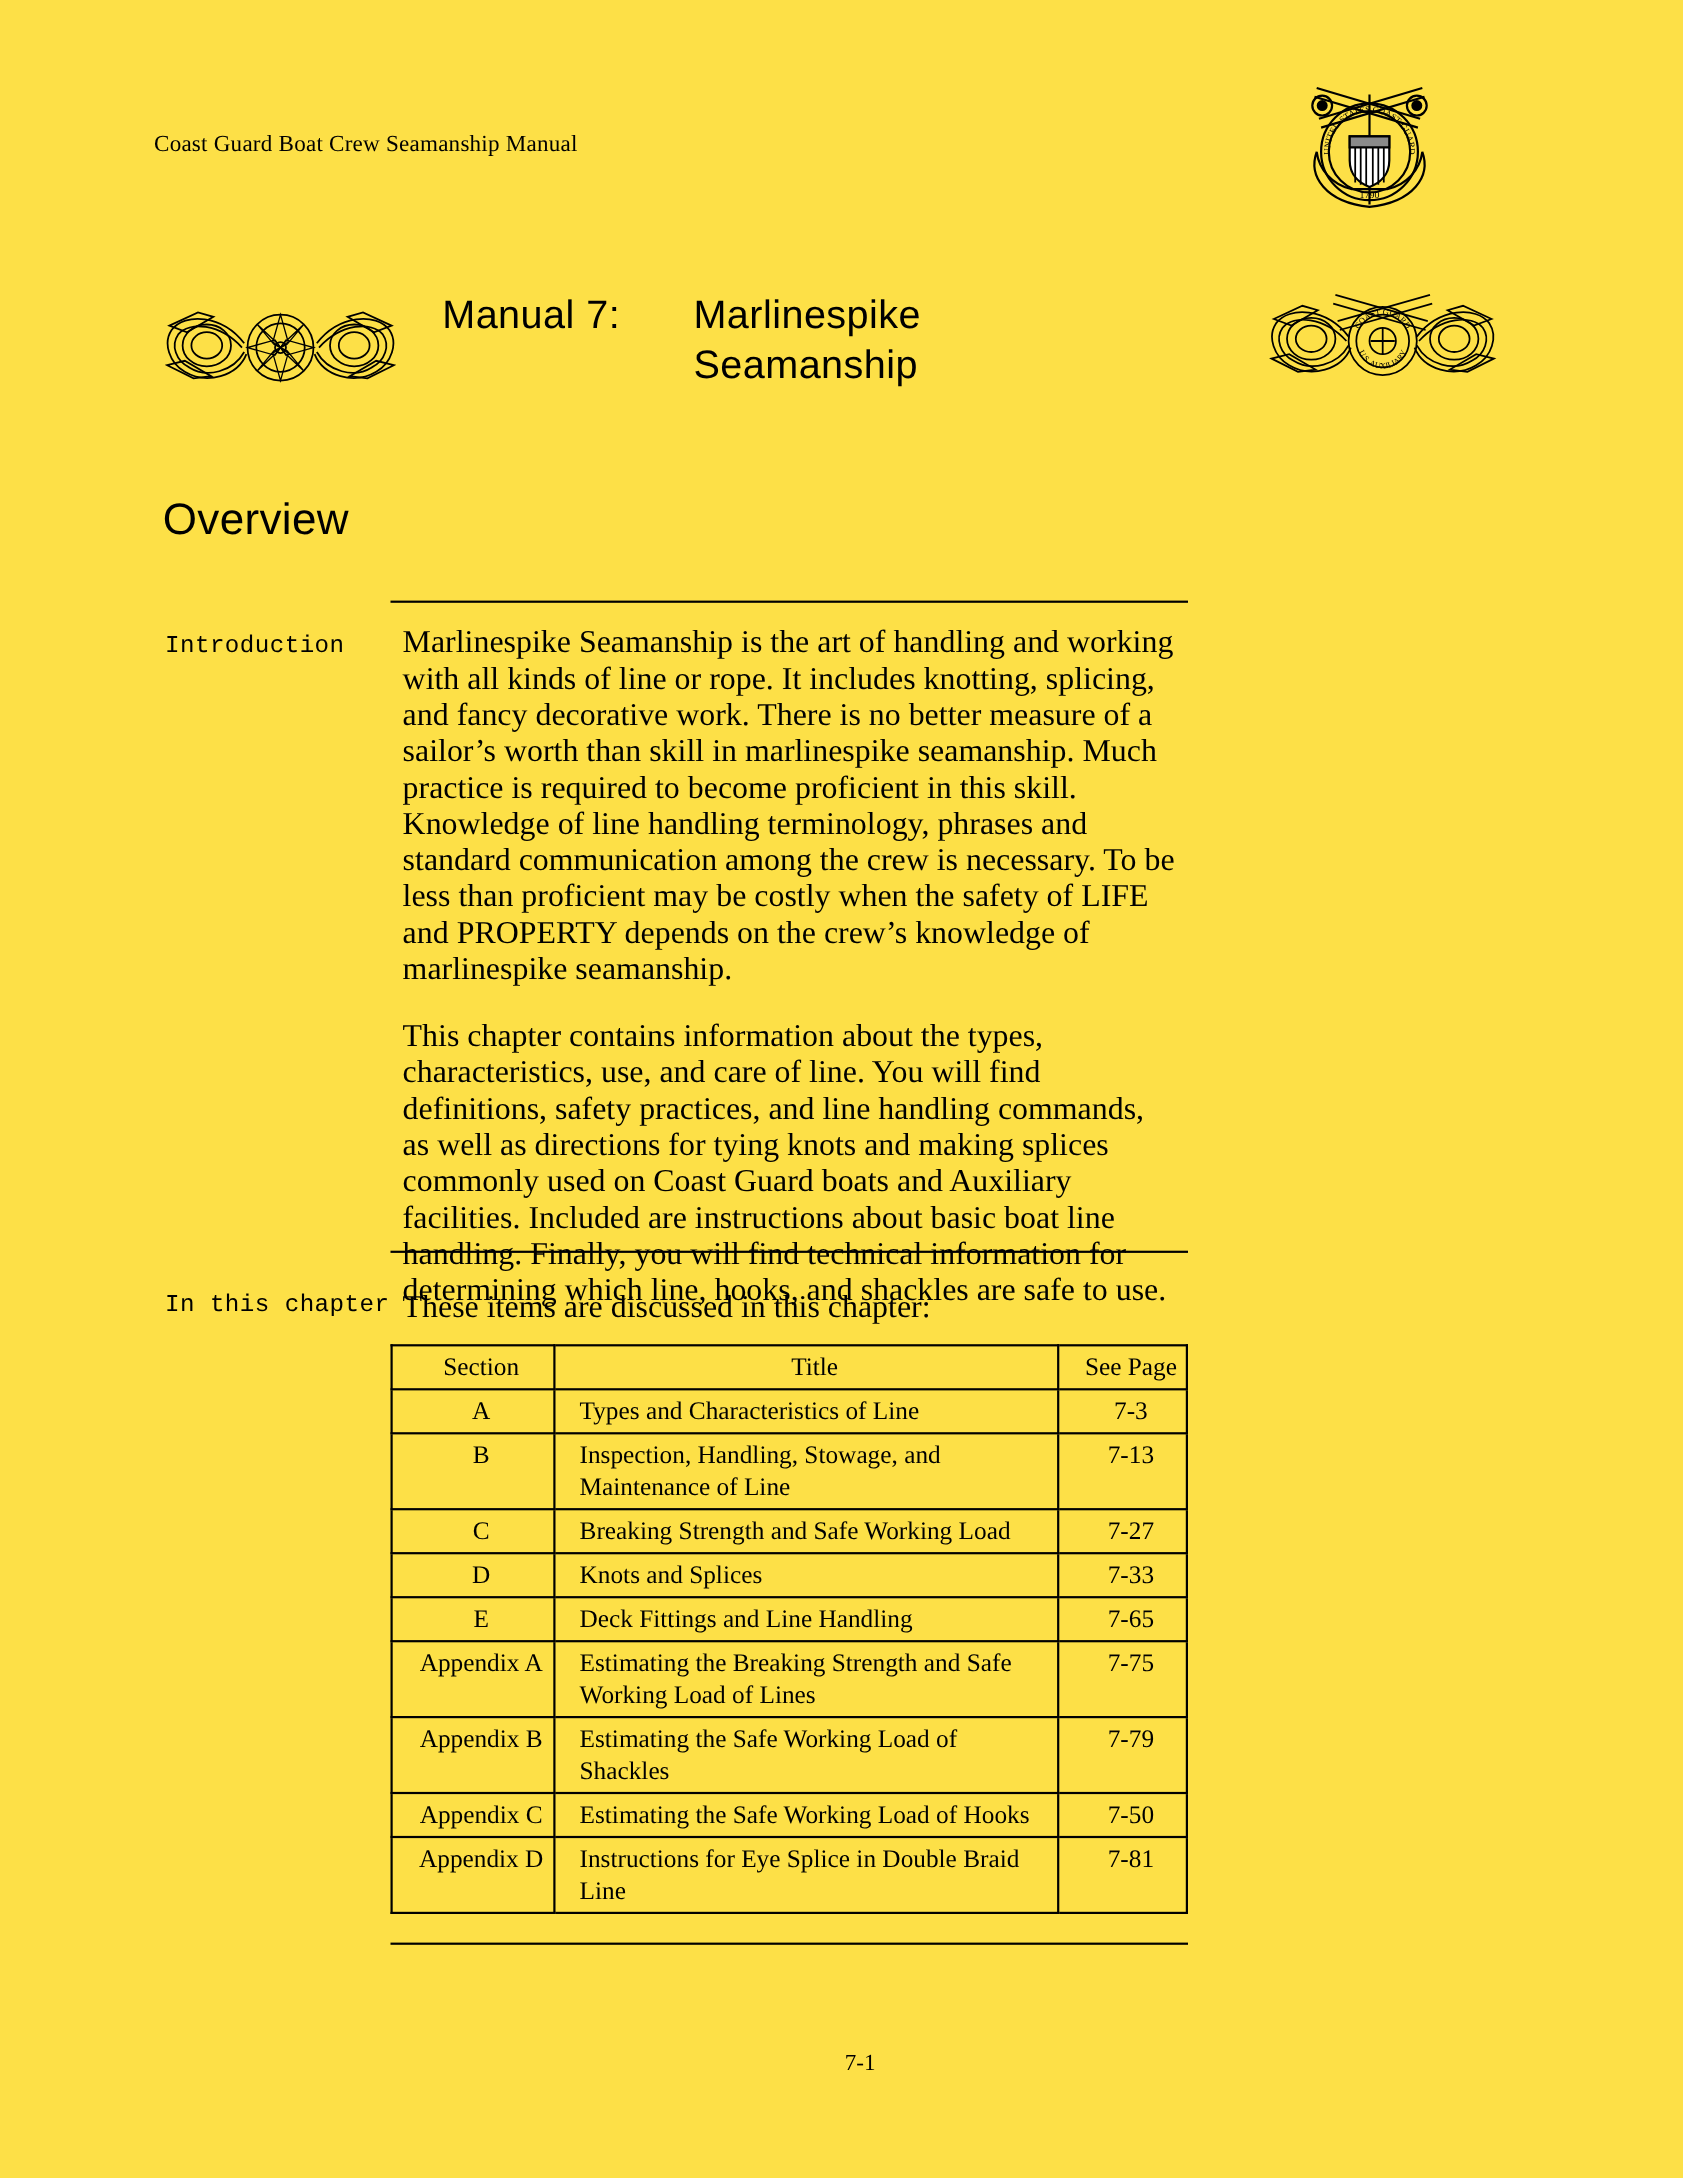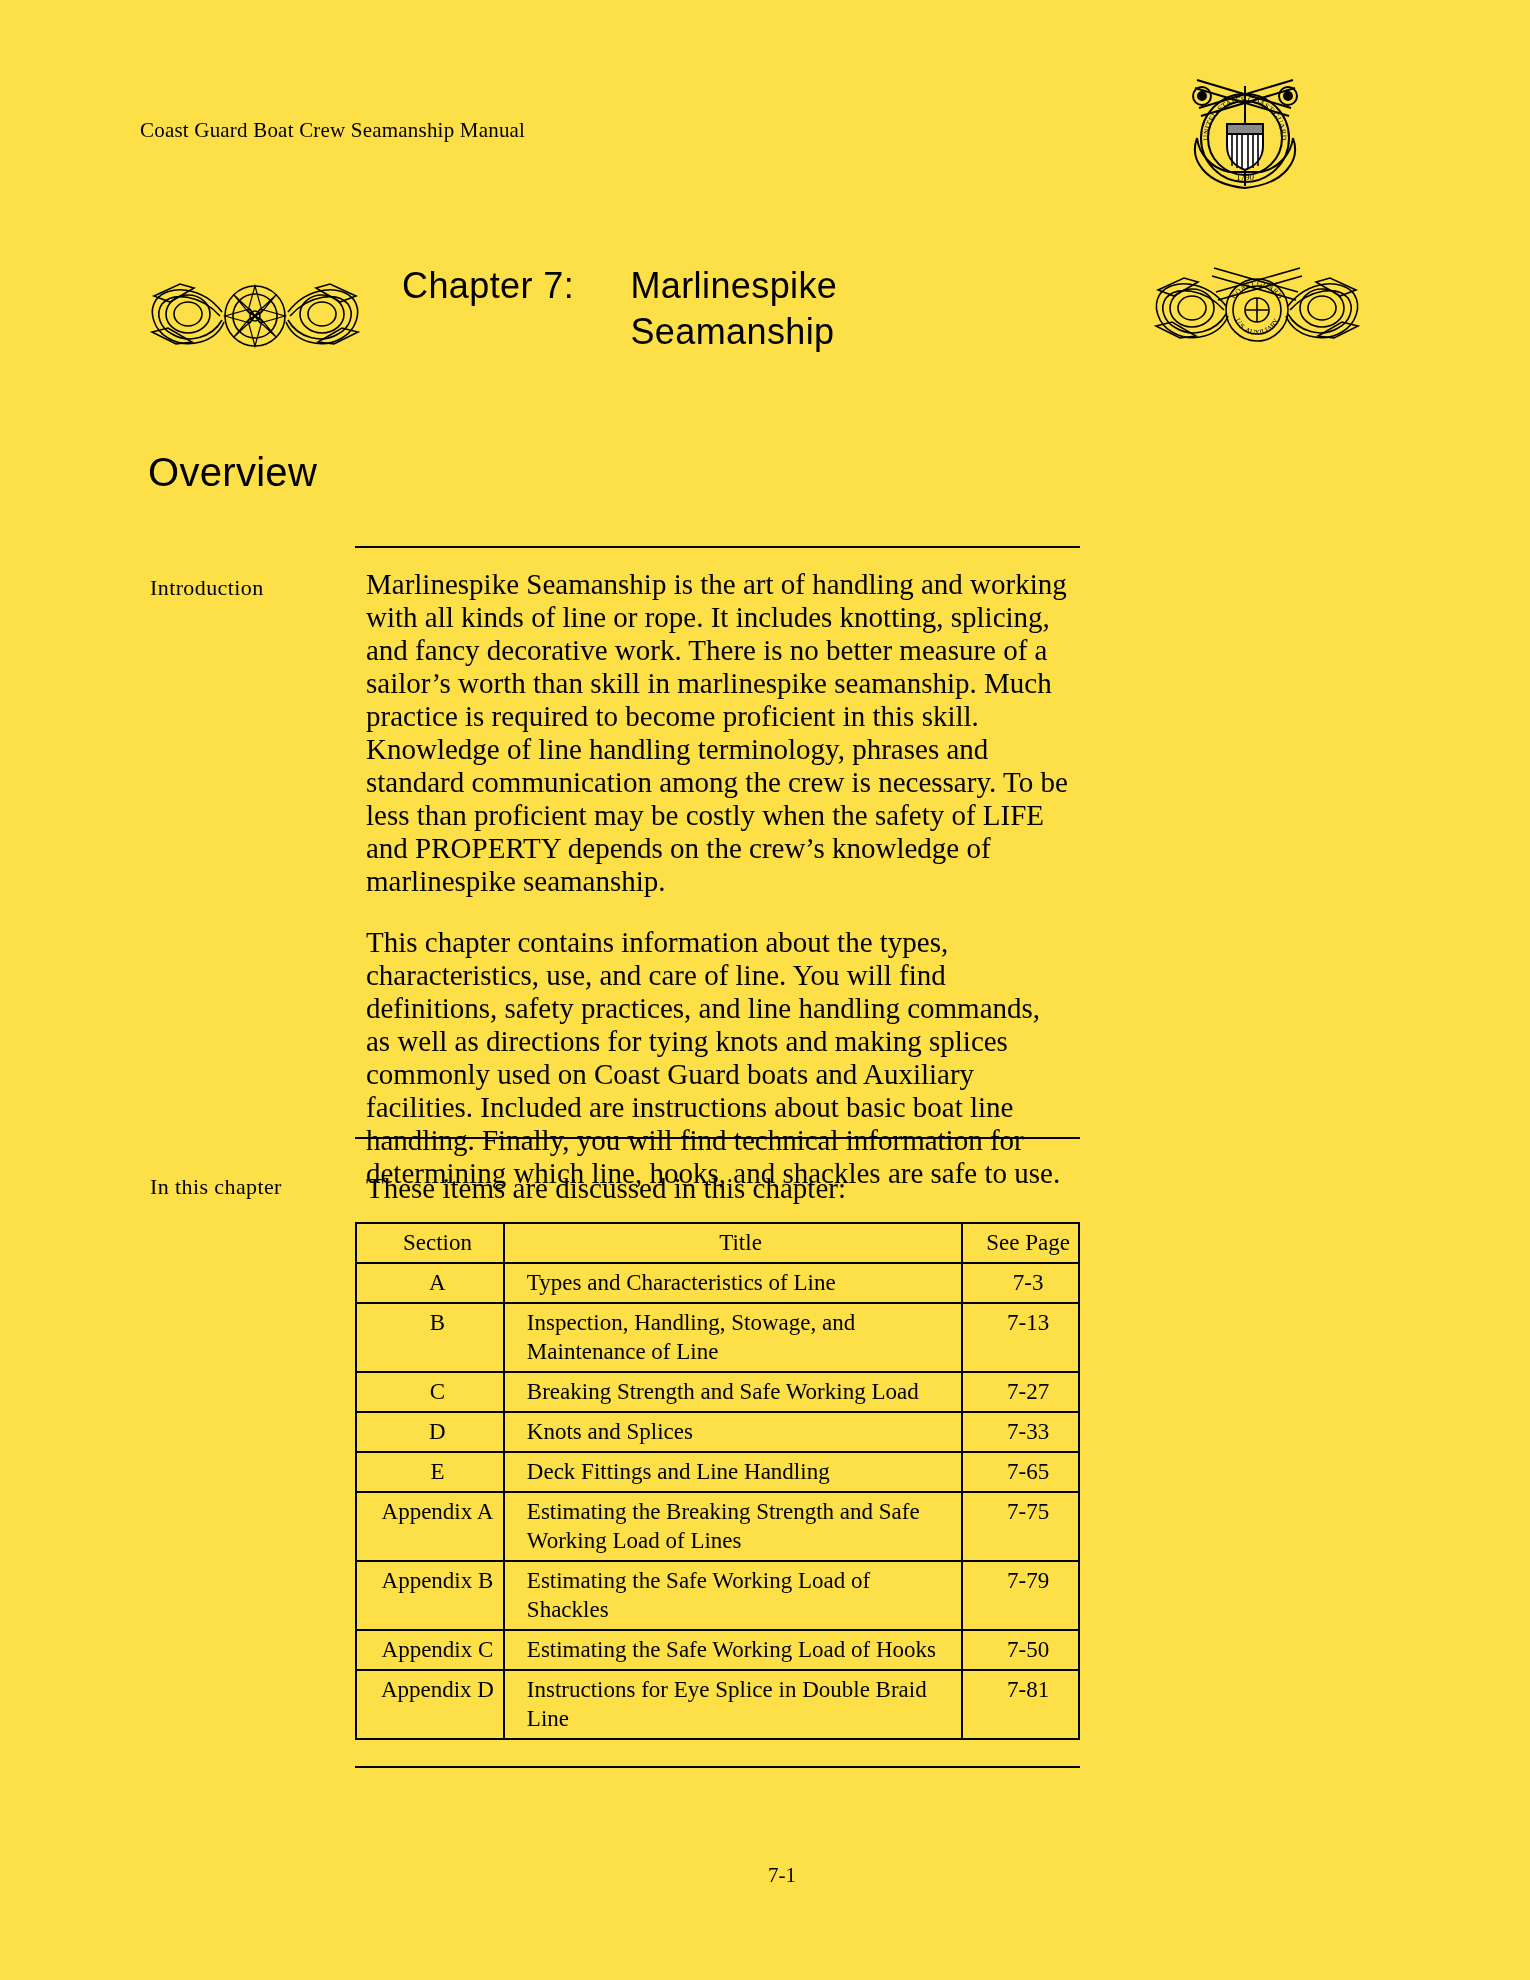--- a/index.html
+++ b/index.html
@@ -99,21 +99,21 @@
     border-top: 2px solid #000;
     height: 0;
   }
   #rule-1 { top: 546px; }
   #rule-2 { top: 1137px; }
   #rule-3 { top: 1766px; }
 
   .side-label {
     position: absolute;
     left: 150px;
-    font-family: Liberation Serif, serif;
+    font-family: Liberation Mono, monospace;
     font-size: 22px;
     letter-spacing: 0.4px;
   }
   #label-intro { top: 575px; }
   #label-chapter { top: 1174px; }
 
   .body-col {
     position: absolute;
     left: 366px;
     width: 705px;
@@ -245,21 +245,21 @@
           <path d="M140 50 C160 28 188 26 198 38 C205 48 200 62 188 68 C172 78 148 72 138 54"></path>
           <ellipse cx="172" cy="48" rx="22" ry="19"></ellipse>
           <ellipse cx="172" cy="48" rx="14" ry="12"></ellipse>
           <path d="M206 30 L180 18 L166 22 L190 36 Z"></path>
           <path d="M208 66 L184 78 L168 76 L192 62 Z"></path>
         </g>
       </svg>
     </div>
 
     <div class="chapter-text">
-      <span class="ch-label">Chapter 7:</span>
+      <span class="ch-label">Manual 7:</span>
       <span class="ch-name">
         <span>Marlinespike</span><br>
         <span>Seamanship</span>
       </span>
     </div>
 
     <div class="rope-right">
       <svg viewBox="0 0 215 110" width="215" height="110" aria-hidden="true">
         <g fill="none" stroke="#000" stroke-width="1.6">
 

